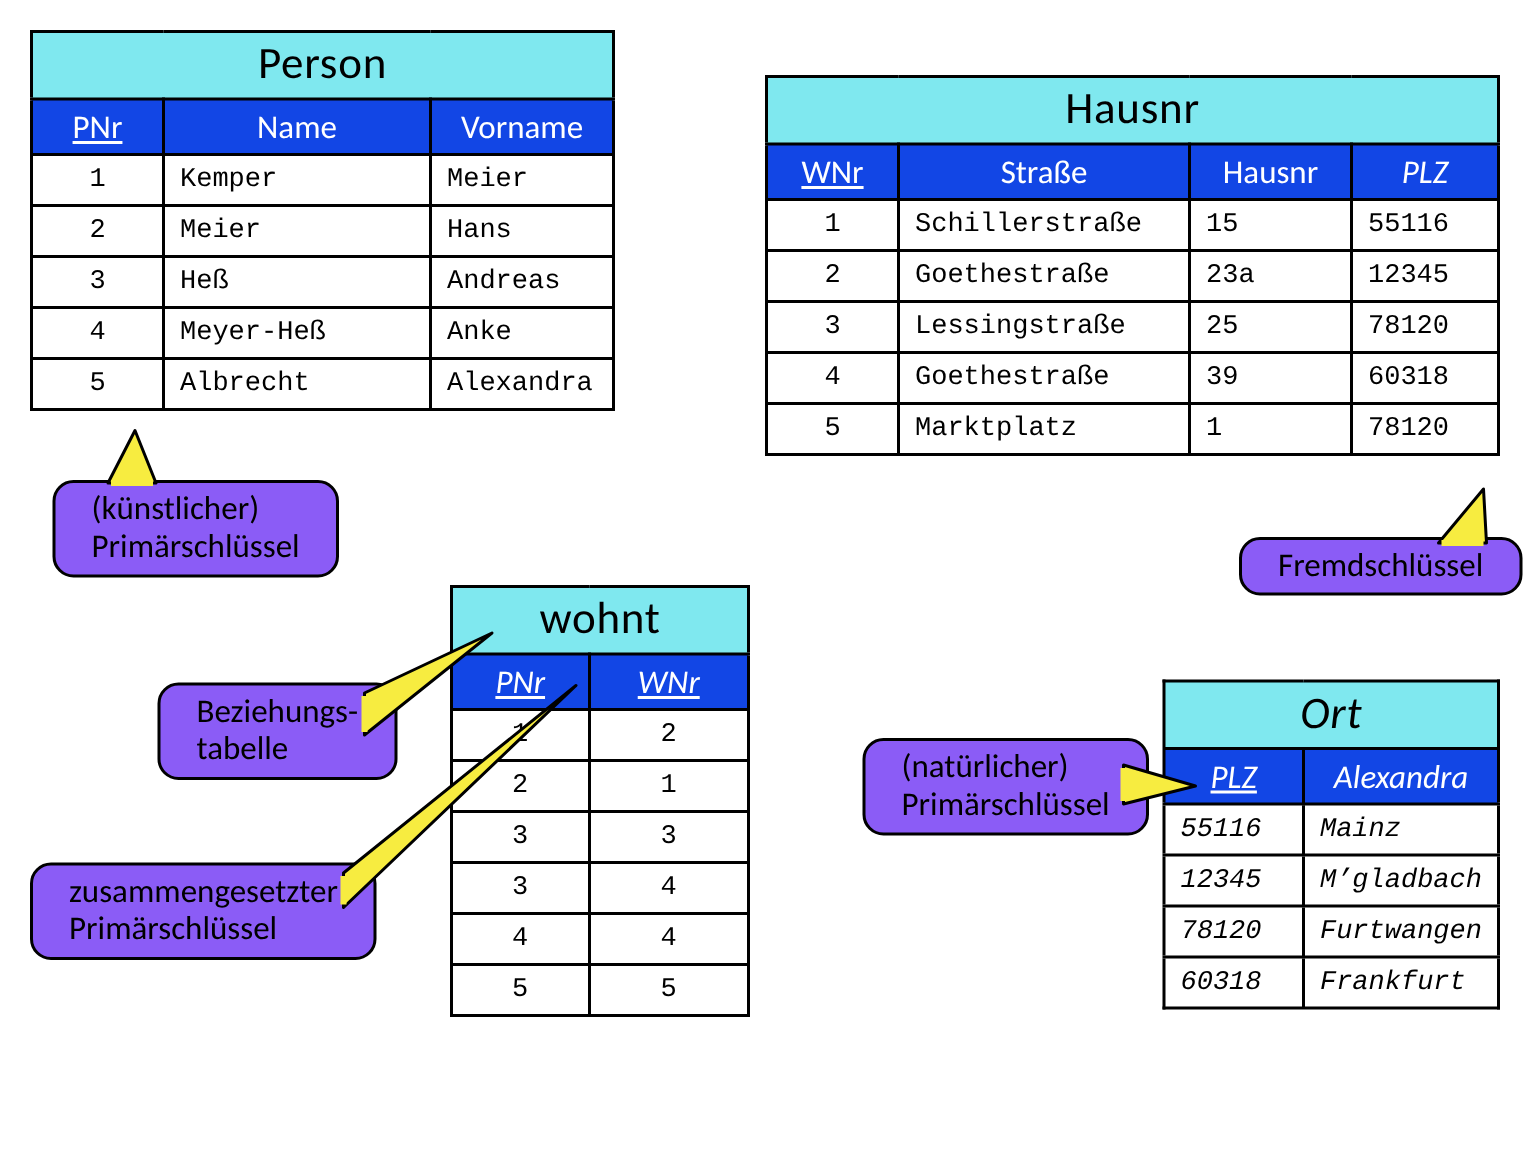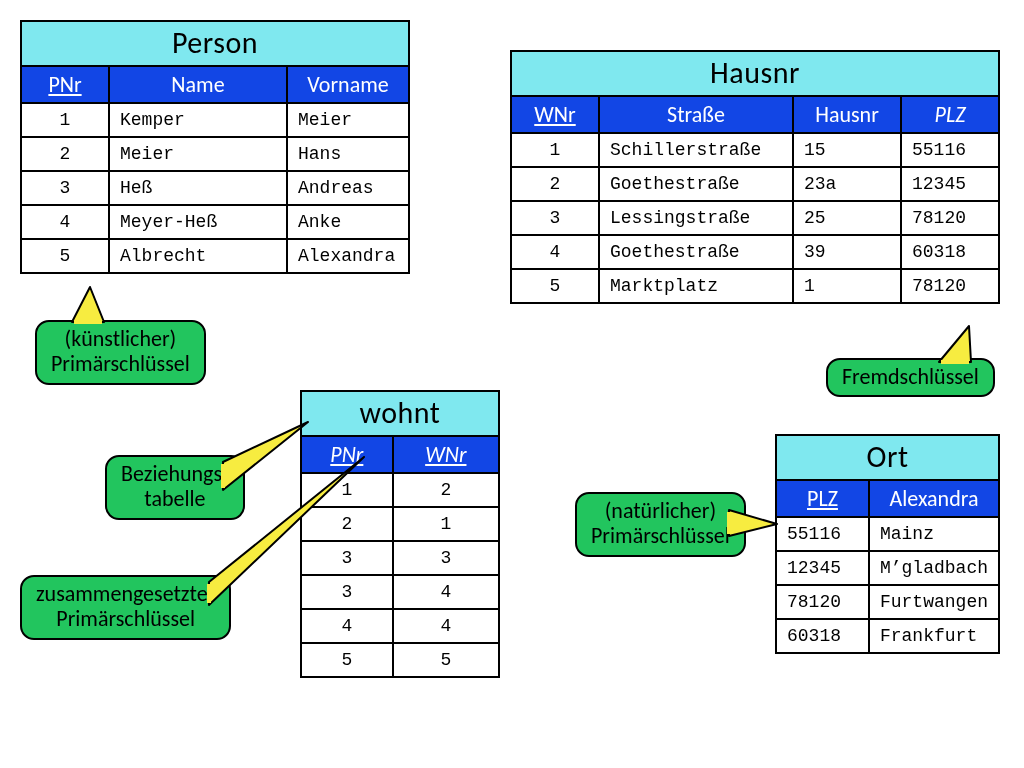--- a/index.html
+++ b/index.html
@@ -53,27 +53,27 @@
     border-top: 2px solid #000;
     text-align: left;
     white-space: nowrap;
   }
   .tbl .row td.num { text-align: center; }
   .pk { text-decoration: underline; }
   .fk { font-style: italic; }
 
   .callout {
     position: absolute;
-    background: #22c55e;
+    background: #8b5cf6;
     border: 2px solid #000;
     border-radius: 14px;
-    padding: 4px 14px 6px;
+    padding: 4px 24px 6px;
     font-size: 22px;
     color: #000;
-    text-align: center;
+    text-align: left;
     line-height: 1.15;
   }
   .callout .tail {
     position: absolute;
     overflow: visible;
   }
   .callout svg polygon {
     fill: #F7EC40;
     stroke: #000;
     stroke-width: 2;
@@ -201,21 +201,21 @@
           <td class="num">4</td>
           <td class="num">4</td>
         </tr>
     <tr class="row">
           <td class="num">5</td>
           <td class="num">5</td>
         </tr>
   </tbody>
     </table>
 
-  <table class="tbl" style="left:775px; top:434px; width:225px;">
+  <table class="tbl" style="left:775px; top:453px; width:225px;font-style:italic;">
     <tbody>
         <tr>
           <td class="title" colspan="2">Ort</td>
         </tr>
     <tr class="hdr">
       <td style="width:80px"><span class="pk">PLZ</span></td>
       <td><span>Alexandra</span></td>
     </tr>
     <tr class="row">
           <td>55116</td>

